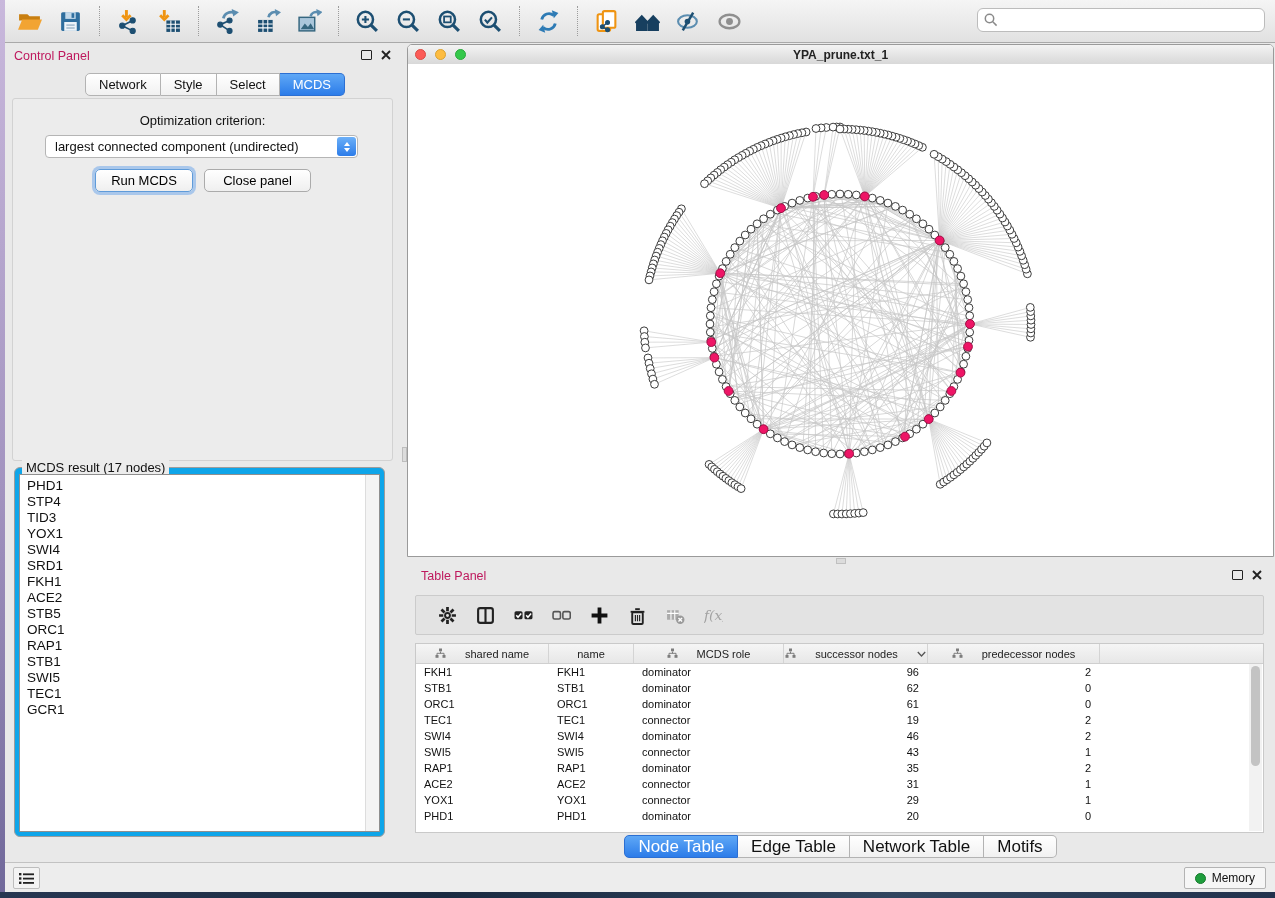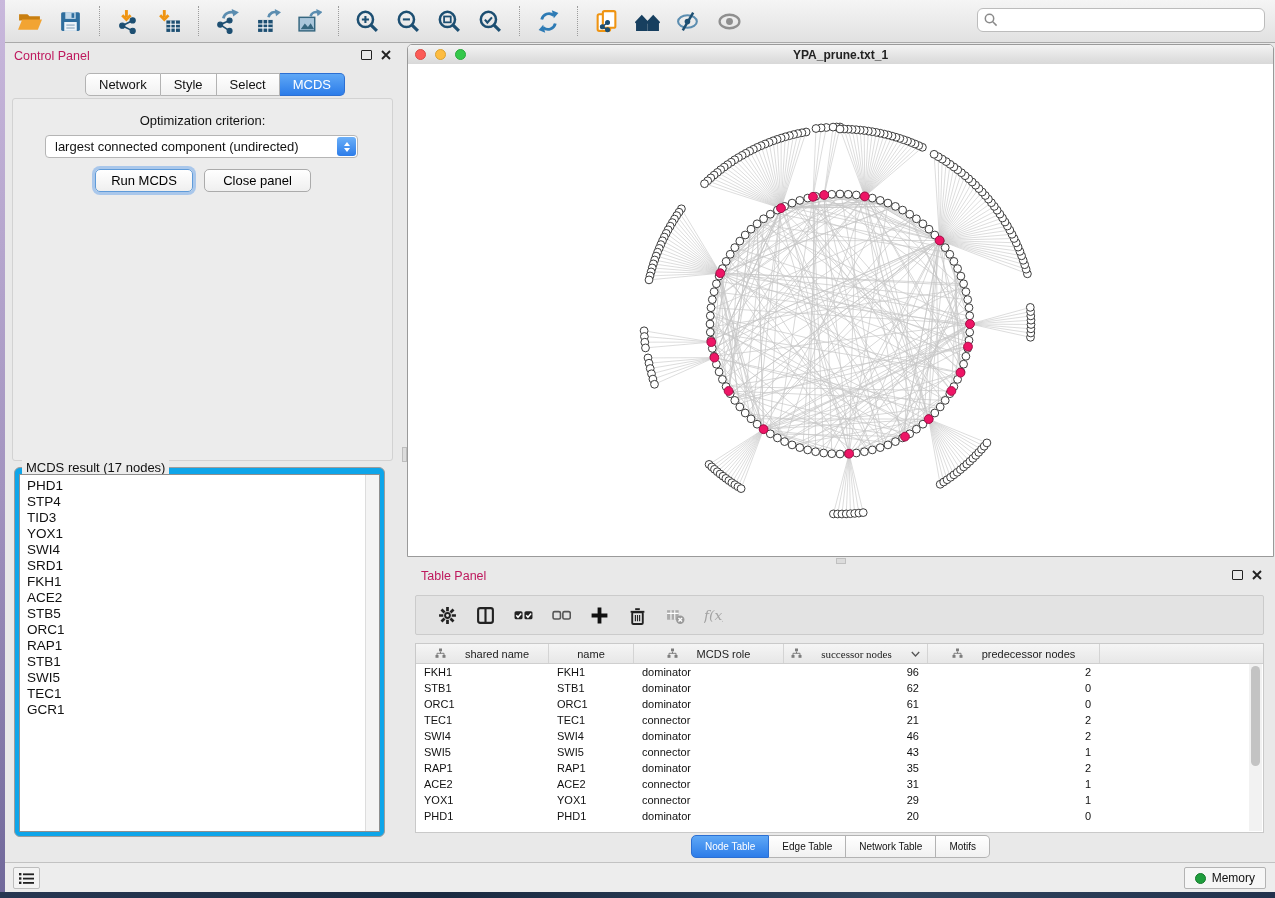--- a/index.html
+++ b/index.html
@@ -92,21 +92,21 @@
       border-right:1px solid #d4d4d4;box-sizing:border-box;height:100%;}
   .th svg.colicon{width:11px;height:11px;}
   .th svg.sorticon{width:9px;height:6px;}
   .tr{display:flex;height:16px;align-items:center;font-size:11px;}
   .td{box-sizing:border-box;white-space:nowrap;overflow:hidden;}
   .td.left{padding-left:8px;text-align:left;}
   .td.right{padding-right:9px;text-align:right;}
   .tbl-scroll{position:absolute;top:20px;right:1px;bottom:1px;width:13px;background:#f2f2f2;}
   .tbl-thumb{position:absolute;top:2px;left:2px;width:9px;height:100px;background:#c3c3c3;border-radius:5px;}
   .tp-tabs{position:absolute;left:0;right:0;top:270px;display:flex;justify-content:center;}
-  .tp-tabs .seg-tab{height:21px;font-size:10px;}
+  .tp-tabs .seg-tab{height:21px;font-size:17px;}
   
   #status{position:absolute;left:0;top:862px;width:100%;height:30px;background:#ededed;border-top:1px solid #c2c2c2;box-sizing:border-box;}
   .st-left{position:absolute;left:8px;top:4px;width:27px;height:22px;background:#f3f3f3;border:1px solid #bdbdbd;
            border-radius:2px;display:flex;align-items:center;justify-content:center;box-sizing:border-box;}
   .st-left svg{width:15px;height:13px;}
   .st-mem{position:absolute;right:9px;top:4px;height:22px;padding:0 10px;background:#f6f6f6;border:1px solid #b3b3b3;
           border-radius:2px;display:flex;align-items:center;gap:6px;font-size:12px;box-sizing:border-box;}
   .mem-dot{width:11px;height:11px;border-radius:50%;background:#1f9e3d;border:1px solid #157a2c;box-sizing:border-box;}
 </style>
 </head>
@@ -1231,21 +1231,21 @@
           </div>
           <div class="th" style="width: 85px;">
             <span>name</span>
           </div>
           <div class="th" style="width: 150px;">
             <svg class="colicon">
               <use href="#sym-colicon"></use>
             </svg>
             <span>MCDS role</span>
           </div>
-          <div class="th" style="width: 144px; font-family: Liberation Serif, serif;">
+          <div class="th" style="width: 144px;">
             <svg class="colicon">
               <use href="#sym-colicon"></use>
             </svg>
             <span>successor nodes</span>
             <svg class="sorticon">
               <use href="#sym-sort-down"></use>
             </svg>
           </div>
           <div class="th" style="width: 172px;">
             <svg class="colicon">
@@ -1274,21 +1274,21 @@
             <div class="td left" style="width: 133px;">ORC1</div>
             <div class="td left" style="width: 85px;">ORC1</div>
             <div class="td left" style="width: 150px;">dominator</div>
             <div class="td right" style="width: 144px;">61</div>
             <div class="td right" style="width: 172px;">0</div>
           </div>
           <div class="tr">
             <div class="td left" style="width: 133px;">TEC1</div>
             <div class="td left" style="width: 85px;">TEC1</div>
             <div class="td left" style="width: 150px;">connector</div>
-            <div class="td right" style="width: 144px;">21</div>
+            <div class="td right" style="width: 144px;">19</div>
             <div class="td right" style="width: 172px;">2</div>
           </div>
           <div class="tr">
             <div class="td left" style="width: 133px;">SWI4</div>
             <div class="td left" style="width: 85px;">SWI4</div>
             <div class="td left" style="width: 150px;">dominator</div>
             <div class="td right" style="width: 144px;">46</div>
             <div class="td right" style="width: 172px;">2</div>
           </div>
           <div class="tr">

